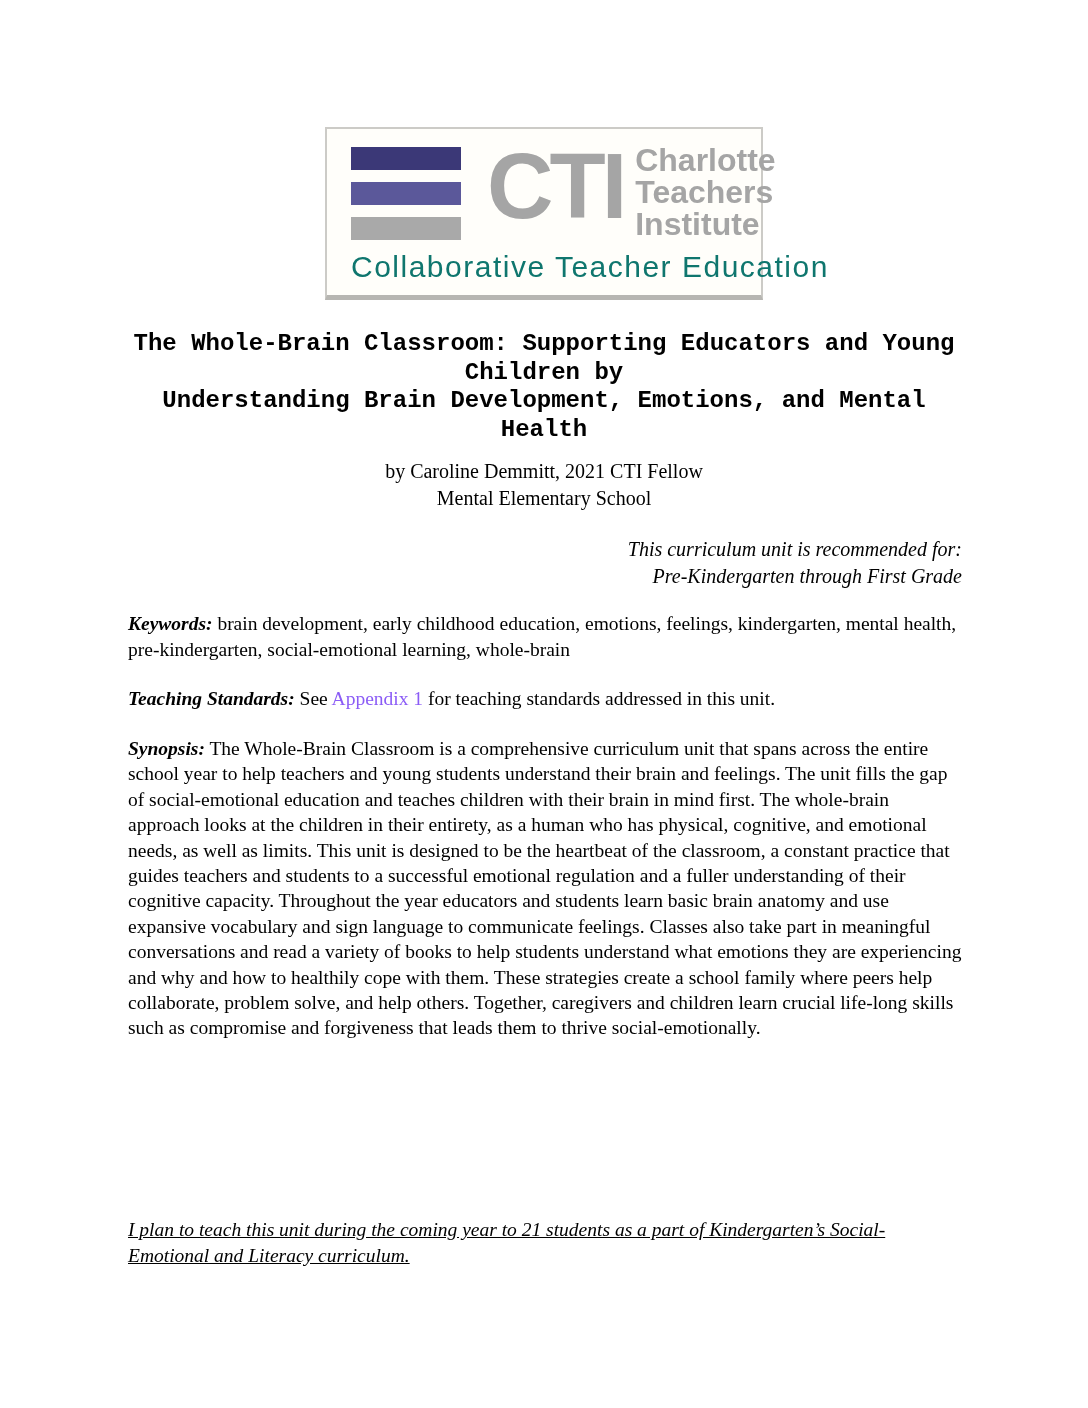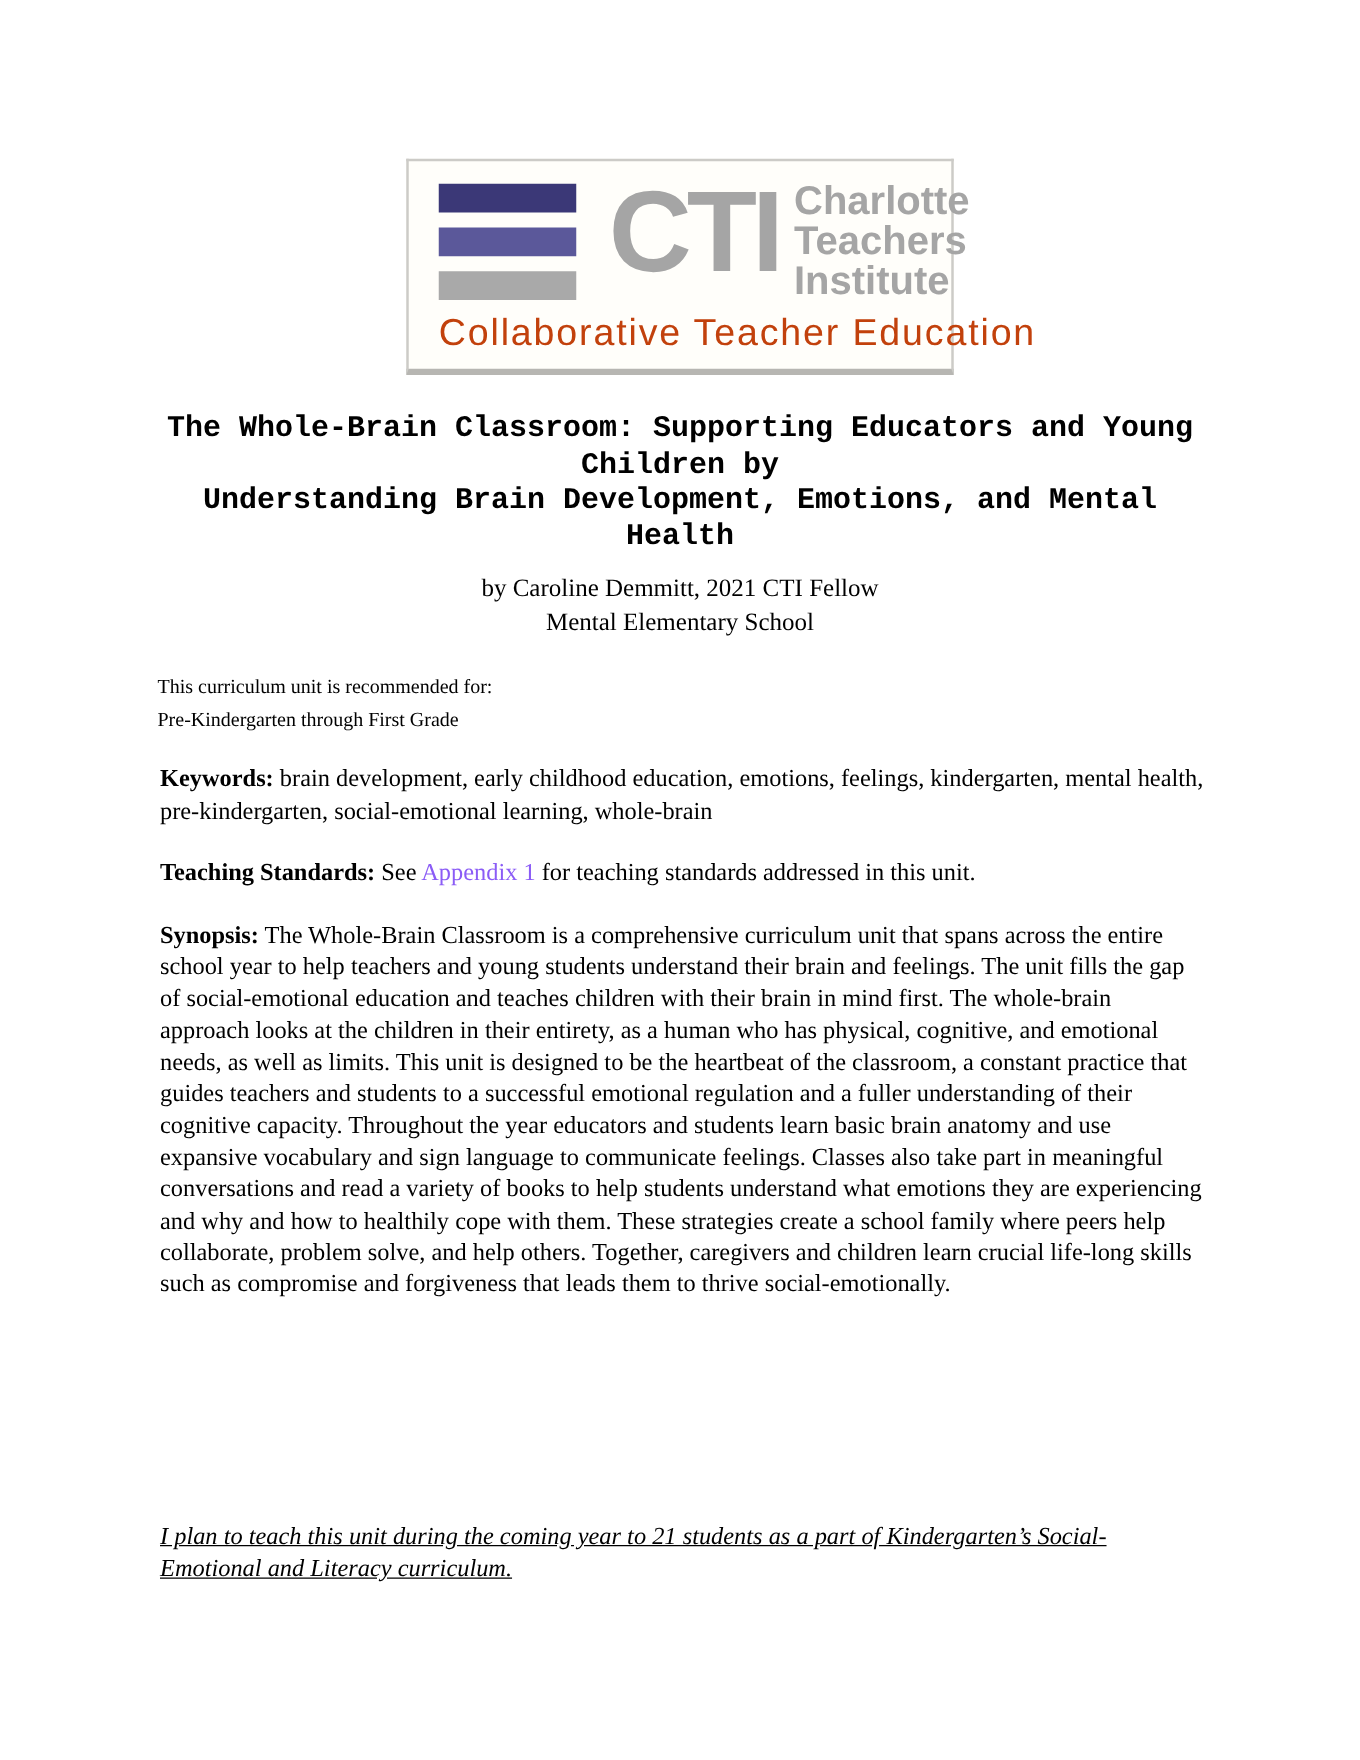--- a/index.html
+++ b/index.html
@@ -60,21 +60,21 @@
     line-height: 32px;
     color: #a5a5a5;
     margin-left: 12px;
     margin-top: -1px;
     letter-spacing: 0px;
   }
   .logo-tagline {
     font-family: "Liberation Sans", sans-serif;
     font-size: 30px;
     line-height: 32px;
-    color: #c2410c;
+    color: #0f766e;
     letter-spacing: 1.5px;
     text-align: center;
     margin-top: 11px;
     white-space: nowrap;
   }
 
   
   .doc-title {
     margin: 30px 126px 0 126px;
     text-align: center;
@@ -84,40 +84,41 @@
     font-family: Liberation Mono, monospace;
   }
   .byline {
     margin: 14px 126px 4px 126px;
     text-align: center;
     font-size: 20px;
     line-height: 27px;
   }
   .recommended {
     margin: 24px 126px 0 126px;
-    text-align: left;
-    font-size: 16px;
+    text-align: right;
+    font-size: 20px;
     line-height: 27px;
+    font-style: italic;
   }
   .para {
     margin: 0 124px 0 128px;
     width: 836px;
     font-size: 19.5px;
     line-height: 26px;
     text-align: left;
   }
   .keywords-para   { margin-top: 21px; }
   .standards-para  { margin-top: 23px; line-height: 26px; }
   .synopsis-para   { margin-top: 24px; line-height: 25.4px; }
   .plan-note {
     margin-top: 176px;
     font-style: italic;
     text-decoration: underline;
   }
-  .bold-label { font-weight: 700; }
+  .bold-label { font-weight: 700; font-style: italic; }
   a.doc-link {
     color: #8b5cf6;
     cursor: pointer;
   }
 </style>
 </head>
 <body>
 
 <div class="page">
 

